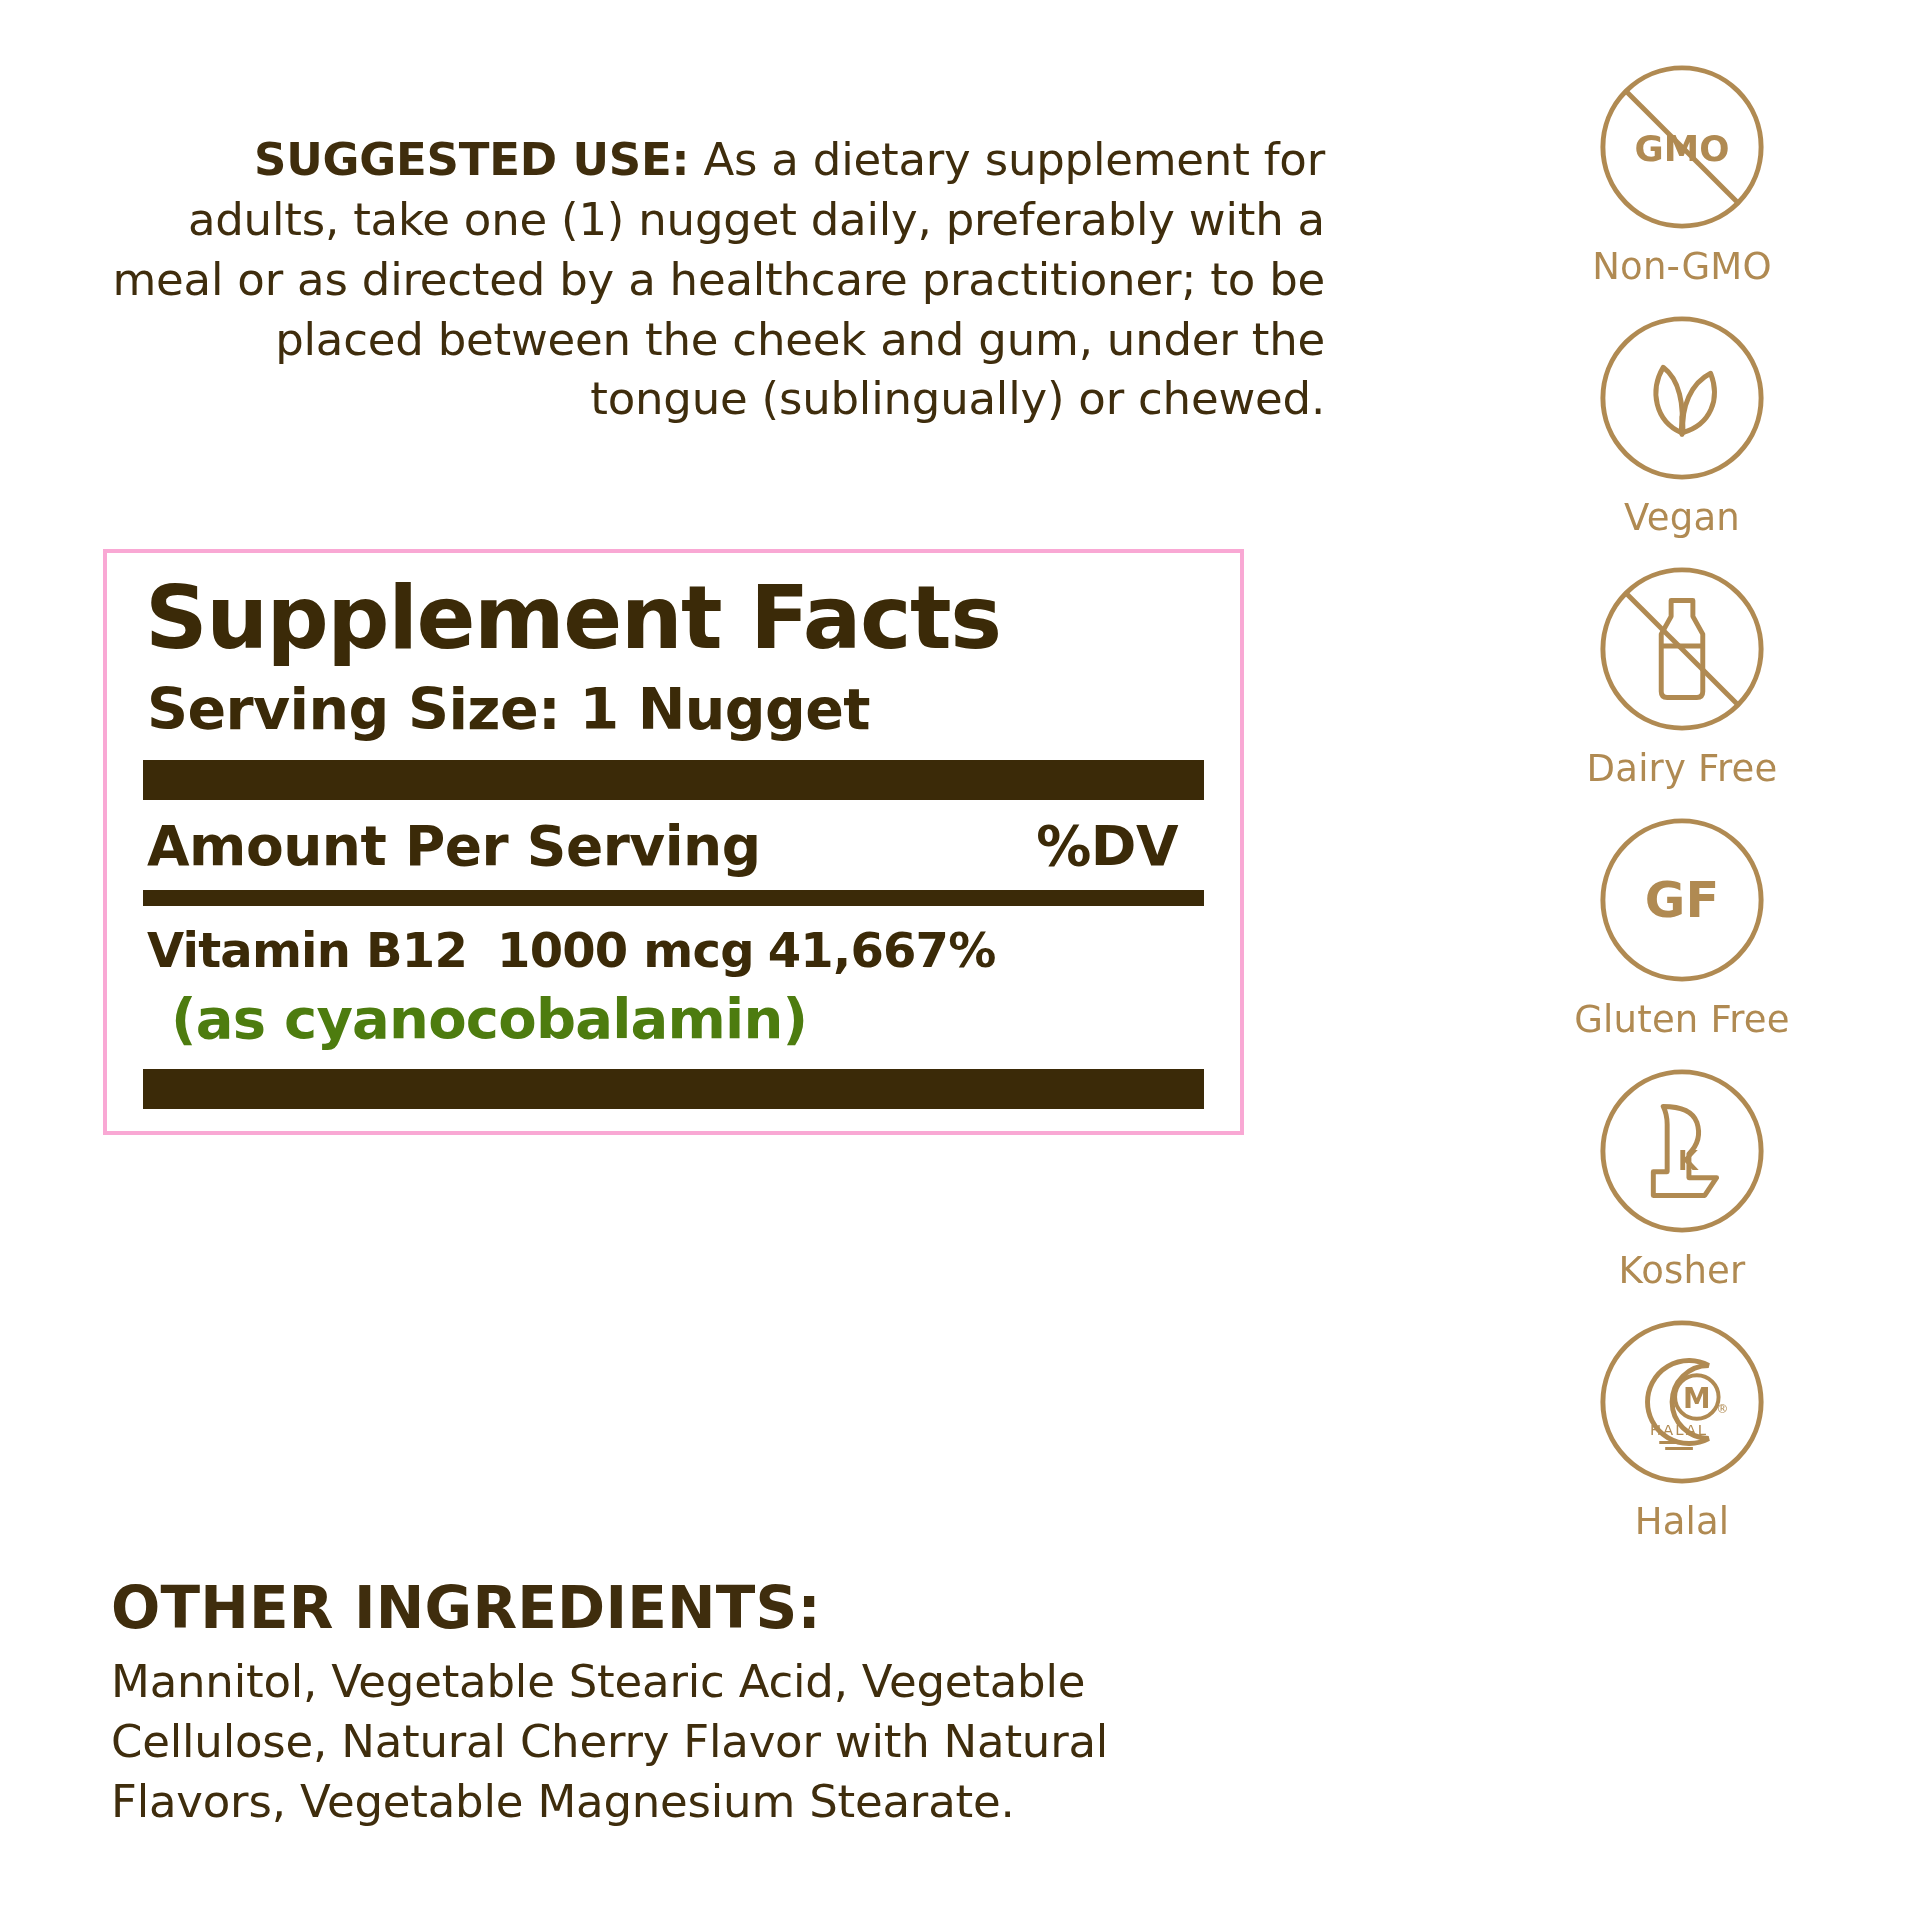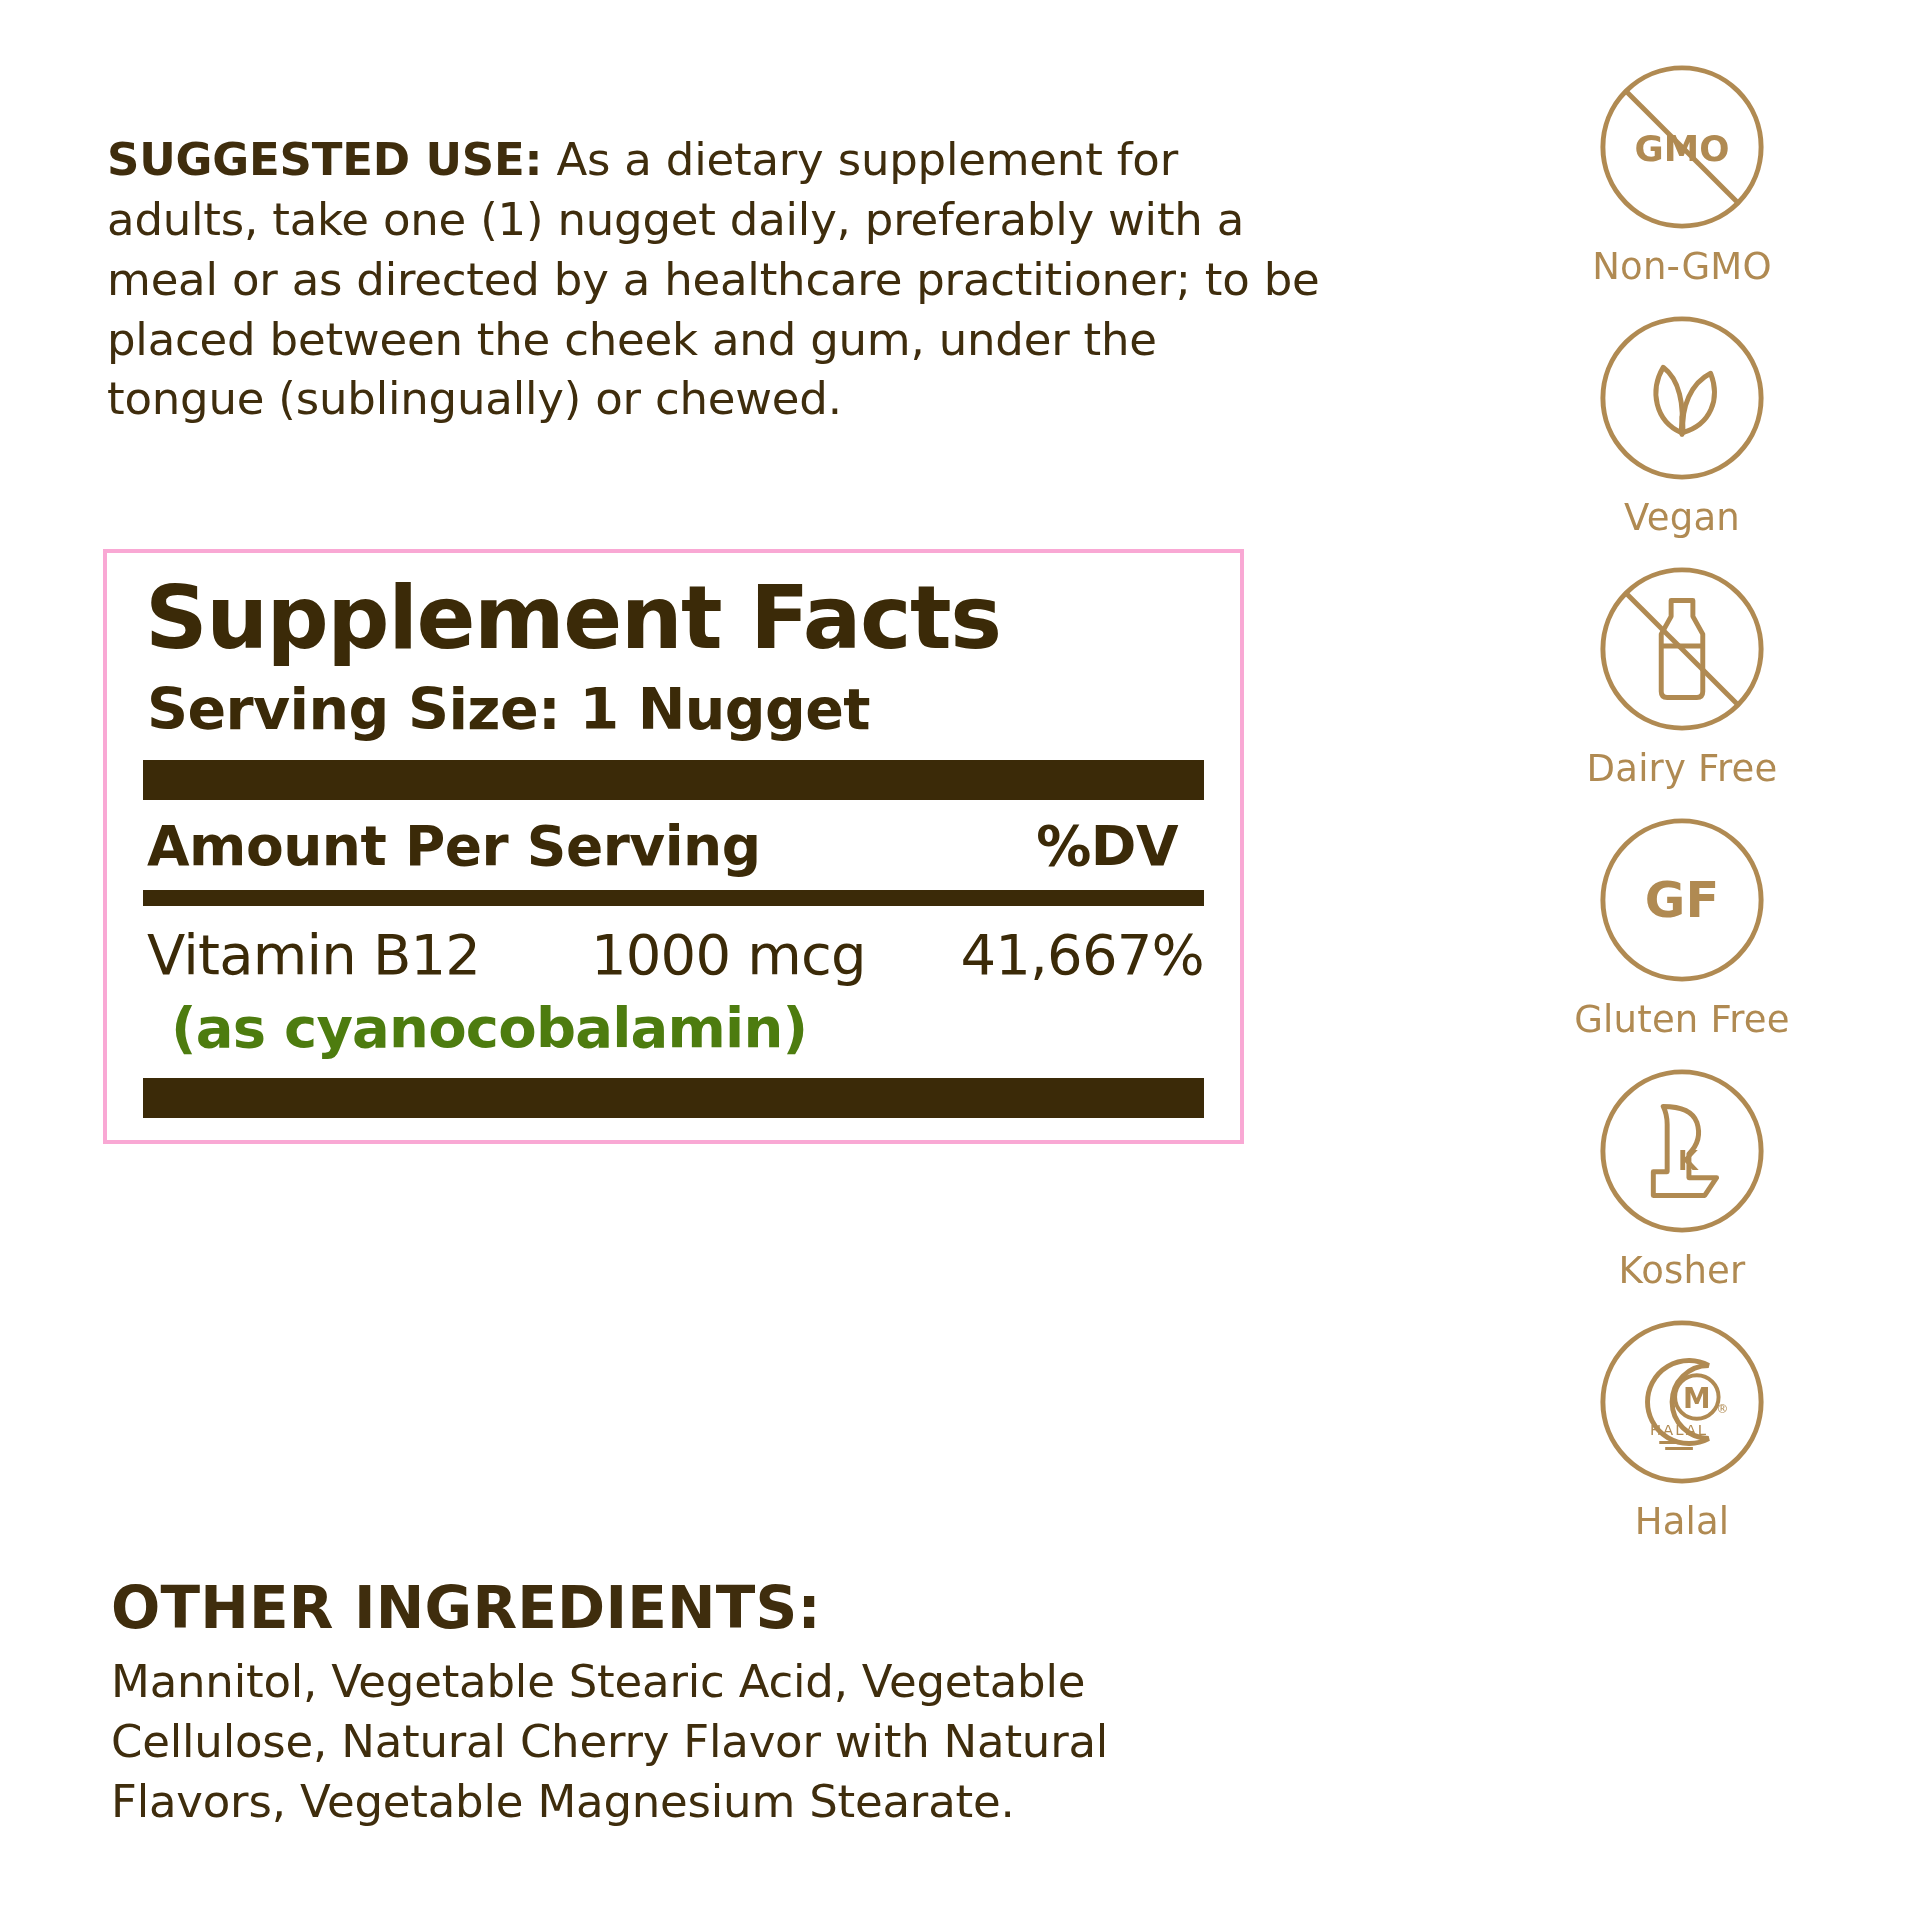--- a/index.html
+++ b/index.html
@@ -27,20 +27,21 @@
     left: 107px;
     top: 85px;
     width: 1218px;
   }
 
   .suggested-use {
     font-size: 45px;
     line-height: 1.33;
     color: #3f2d0d;
     letter-spacing: -0.2px;
+    text-align: right;
   }
   .suggested-use .label {
     font-weight: bold;
   }
 
   
   .facts-box {
     position: absolute;
     left: 103px;
     top: 549px;
@@ -94,24 +95,23 @@
     font-weight: bold;
     font-size: 55px;
     letter-spacing: -0.5px;
     color: #3b2a08;
   }
   .nutrient {
     padding: 16px 14px 0 18px;
   }
   .nutrient .line1 {
     display: flex;
-    justify-content: space-between;
     align-items: baseline;
-    font-weight: normal;
-    font-size: 56px;
+    font-weight: bold;
+    font-size: 48px;
     letter-spacing: -0.8px;
     color: #3b2a08;
   }
   .nutrient .line1 .name { flex: 0 0 auto; }
   .nutrient .line1 .amtval { flex: 0 0 auto; margin-left: 30px; }
   .nutrient .line1 .pct { flex: 0 0 auto; margin-left: 14px; }
   .nutrient .line2 {
     font-weight: bold;
     font-size: 56px;
     letter-spacing: -0.8px;

